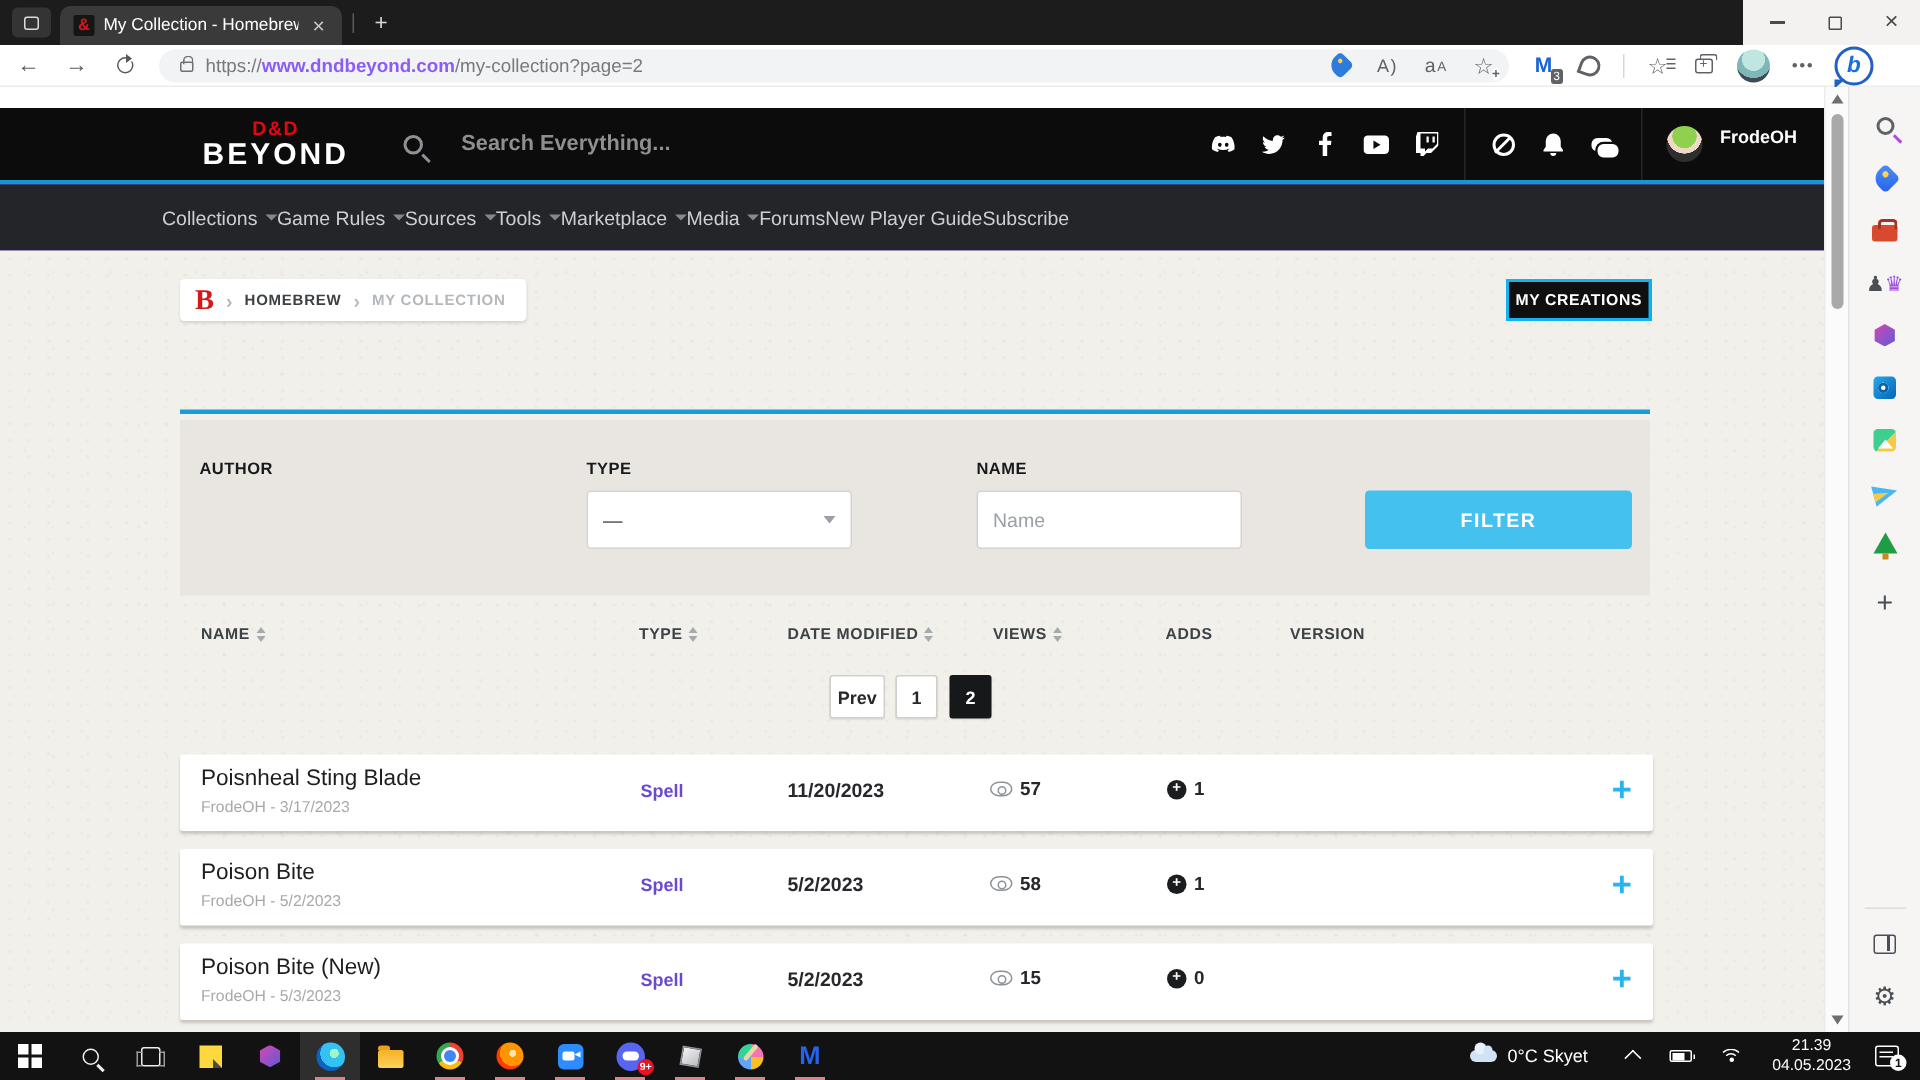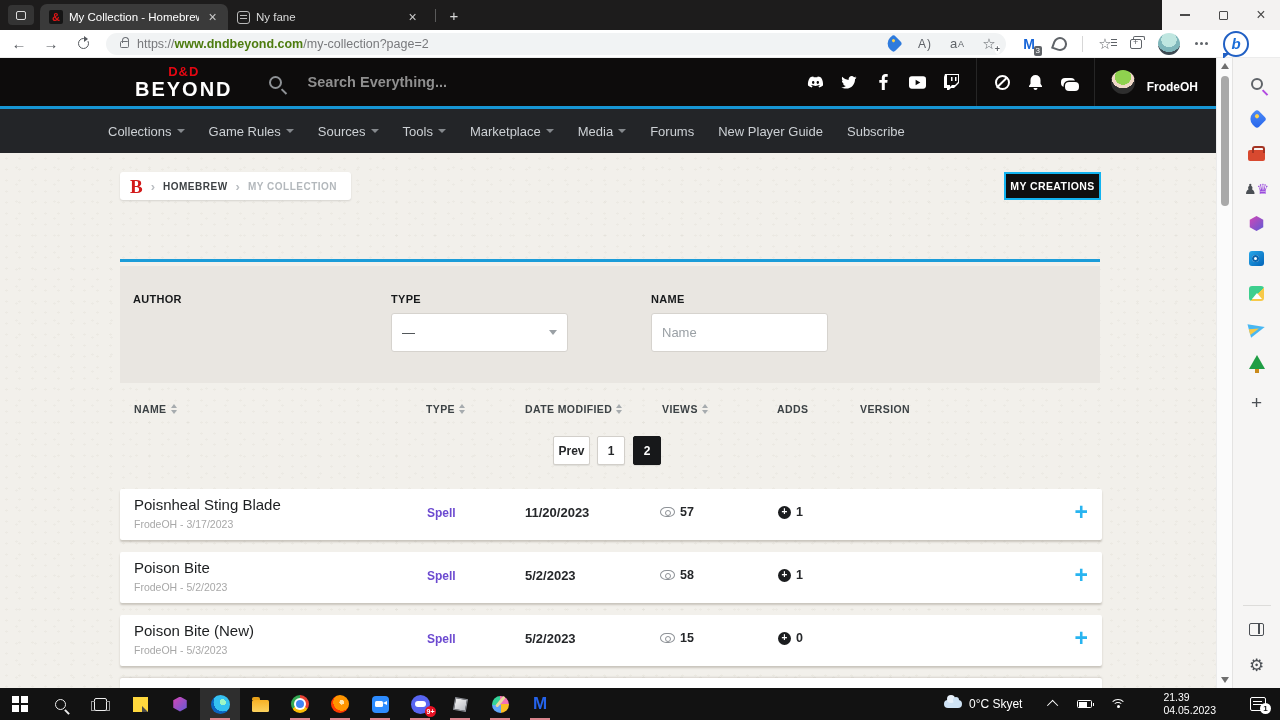--- a/index.html
+++ b/index.html
@@ -36,21 +36,21 @@
 .nav-btn{width:26px;height:24px;display:flex;align-items:center;justify-content:center;color:#55595e;font-size:15px;margin-left:6px}
 .nav-btn.back::before{content:"←"}
 .nav-btn.fwd::before{content:"→"}
 .refresh-glyph{width:11px;height:11px;border:1.6px solid #55595e;border-radius:50%;position:relative}
 .refresh-glyph::before{content:"";position:absolute;top:-3px;right:-1px;width:5px;height:5px;background:#fff}
 .refresh-glyph::after{content:"";position:absolute;top:-3px;right:0;border-left:4px solid #55595e;border-top:3px solid transparent;border-bottom:3px solid transparent}
 .url-pill{display:flex;align-items:center;height:22px;margin-left:10px;width:900px;background:#f1f3f4;border-radius:12px;padding:0 8px;font-size:12.5px}
 .lock{width:9px;height:7px;border:1.2px solid #6d7176;border-radius:1.5px;position:relative;margin:2px 8px 0 6px}
 .lock::before{content:"";position:absolute;left:1px;top:-5px;width:5px;height:5px;border:1.2px solid #6d7176;border-bottom:0;border-radius:4px 4px 0 0}
 .url-scheme{color:#78797c}
-.url-host{color:#4d7c0f;font-weight:bold}
+.url-host{color:#8b5cf6;font-weight:bold}
 .url-path{color:#78797c}
 .pill-icons{margin-left:auto;display:flex;align-items:center;gap:14px}
 .pi{width:18px;height:18px;display:flex;align-items:center;justify-content:center;position:relative}
 .tag-icon{width:13px;height:13px;background:#2f7bdd;border-radius:3px 3px 3px 8px;transform:rotate(45deg);position:relative}
 .tag-icon::after{content:"";position:absolute;top:3px;left:3px;width:3px;height:3px;border-radius:50%;background:#ffd24a}
 .read-aloud::before{content:"A\0029";font-size:12px;color:#5f6368;letter-spacing:1px}
 .translate::before{content:"a";font-size:13px;color:#5f6368}
 .translate::after{content:"A";font-size:9px;color:#5f6368;margin-left:1px;vertical-align:top}
 .star-add::before{content:"☆";font-size:15px;color:#5f6368}
 .star-add::after{content:"+";position:absolute;right:-2px;bottom:-1px;font-size:9px;font-weight:bold;color:#5f6368;background:#fff;border-radius:50%;line-height:1}
@@ -65,43 +65,43 @@
 .coll-icon::before{content:"";position:absolute;left:2px;top:-4px;width:10px;height:3px;border:1.4px solid #5f6368;border-bottom:0;border-radius:2px 2px 0 0}
 .coll-icon::after{content:"+";position:absolute;left:2px;top:-3px;font-size:9px;color:#5f6368}
 .tb-avatar{width:22px;height:22px;border-radius:50%;background:radial-gradient(circle at 50% 30%,#bfe6e0 0 40%,#7fb6ba 41% 65%,#3c4a52 66% 100%)}
 .dots{width:16px;display:flex;gap:2px;justify-content:center}
 .dots i{width:3px;height:3px;border-radius:50%;background:#5f6368}
 .bing-btn{width:26px;height:26px;border-radius:50%;border:2px solid #2160c4;margin:0 11px 0 14px;display:flex;align-items:center;justify-content:center;position:relative;background:#fff}
 .bing-btn::before{content:"b";font-weight:bold;font-style:italic;font-size:15px;color:#1a6ed8}
 .bing-btn::after{content:"";position:absolute;left:-2px;bottom:-4px;border-top:6px solid #2160c4;border-right:7px solid transparent}
 
 
-.page{position:absolute;top:58px;left:0;width:1216px;height:466px;background:#6d28d9}
+.page{position:absolute;top:72px;left:0;width:1216px;height:466px;background:#6d28d9}
 .ddb-header{position:relative;height:48px;background:#0d0c0c;display:flex;align-items:center}
 .ddb-logo{margin-left:135px;text-align:center;line-height:1}
 .logo-top{display:block;color:#e40712;font-weight:bold;font-size:13px;letter-spacing:1px}
 .logo-bottom{display:block;color:#fff;font-weight:bold;font-size:20px;letter-spacing:2px;margin-top:1px}
 .ddb-search{display:flex;align-items:center;margin-left:36px}
 .mag{width:13px;height:13px;border:2.2px solid #8e9296;border-radius:50%;position:relative}
 .mag::after{content:"";position:absolute;width:2.2px;height:7px;background:#8e9296;transform:rotate(-45deg);left:12px;top:10px}
 .ddb-search-text{color:#8f8f8f;font-size:14.5px;font-weight:bold;margin-left:26px}
 .ddb-right{margin-left:auto;display:flex;align-items:center;height:100%}
 .soc{display:flex;align-items:center;gap:17px;margin-right:16px}
 .sic{width:17px;height:17px;display:flex;align-items:center;justify-content:center}
 .hdr-sep{width:1px;height:48px;background:#262626}
 .act{display:flex;align-items:center;gap:16px;margin:0 17px}
 .dice-roll{width:15px;height:15px;border:2px solid #fff;border-radius:50%;position:relative}
 .dice-roll::after{content:"";position:absolute;width:2px;height:15px;background:#fff;transform:rotate(45deg);left:4.5px;top:-2px}
 .chat-ic{width:14px;height:9px;background:#fff;border-radius:4px;position:relative}
 .chat-ic::after{content:"";position:absolute;left:4px;top:4px;width:14px;height:9px;background:#fff;border-radius:4px;box-shadow:0 0 0 1.5px #0d0c0c}
-.ddb-user{display:flex;align-items:flex-end;gap:12px;margin:0 18px 0 16px}
+.ddb-user{display:flex;align-items:flex-start;gap:12px;margin:0 18px 0 16px}
 .ddb-avatar{width:24px;height:24px;border-radius:50%;background:radial-gradient(circle at 50% 28%,#8fd14f 0 38%,#f0d8c8 39% 55%,#2e2e2e 56% 100%)}
 .ddb-username{color:#fff;font-size:12px;font-weight:bold}
 .blue-line{height:3px;background:#1796d4}
-.ddb-nav{height:44px;background:#232528;display:flex;padding-left:108px;gap:24px}
+.ddb-nav{height:44px;background:#232528;display:flex;padding-left:108px;}
 .nav-item{color:#ccd0d4;font-size:13px;display:flex;align-items:center;gap:5px;white-space:nowrap}
 .caret{width:0;height:0;border-left:4px solid transparent;border-right:4px solid transparent;border-top:4.5px solid #85898d}
 
 
 .content{position:relative;height:535px;background-color:#f2f0eb;
  background-image:radial-gradient(rgba(150,140,120,.07) 1px,transparent 1.4px),radial-gradient(rgba(120,112,95,.05) 1px,transparent 1.4px);
  background-size:13px 11px,19px 17px;background-position:0 0,7px 6px}
 .breadcrumb{position:absolute;left:120px;top:19px;height:28px;background:#fff;border-radius:3px;display:flex;align-items:center;padding:0 14px 0 10px;box-shadow:0 1px 2px rgba(0,0,0,.12)}
 .bc-logo{color:#d21a1a;font-weight:bold;font-size:19px;font-family:"Liberation Serif",serif;line-height:1}
 .bc-chev{color:#b9bdc1;font-size:13px;font-weight:bold;margin:0 8px}
@@ -212,43 +212,38 @@
 .weather-text{font-size:12px;margin-right:18px}
 .tray-caret{width:8px;height:8px;border-left:1.6px solid #fff;border-top:1.6px solid #fff;transform:rotate(45deg) translateY(2px);margin:0 10px}
 .battery{width:15px;height:8px;border:1.2px solid #fff;border-radius:1.5px;position:relative;margin:0 9px}
 .battery::before{content:"";position:absolute;right:-3px;top:1.5px;width:1.6px;height:3.5px;background:#fff}
 .battery::after{content:"";position:absolute;left:1px;top:1px;width:8px;height:4.5px;background:#fff}
 .wifi{width:16px;height:11px;position:relative;overflow:hidden;margin:0 9px}
 .wifi i{position:absolute;border:1.5px solid #fff;border-radius:50%;border-color:#fff transparent transparent transparent}
 .wifi .w1{left:0;top:0;width:16px;height:16px}
 .wifi .w2{left:3px;top:3px;width:10px;height:10px}
 .wifi .w3{left:6.5px;top:6.5px;width:3px;height:3px;background:#fff;border:0;border-radius:50%}
-.clock{font-size:10.5px;text-align:left;line-height:1.25;margin:0 28px}
+.clock{font-size:10.5px;text-align:center;line-height:1.25;margin:0 10px}
 .notif{width:16px;height:14px;border:1.4px solid #fff;border-radius:2px;position:relative;margin:0 14px 0 6px}
 .notif::before{content:"";position:absolute;left:2px;top:3px;width:9px;height:1.3px;background:#fff;box-shadow:0 3px 0 #fff}
 .notif-badge{position:absolute;right:-6px;bottom:-4px;width:11px;height:11px;border-radius:50%;background:#fff;color:#111;font-size:8px;font-weight:bold;display:flex;align-items:center;justify-content:center}
 svg{display:block}
 </style>
 </head>
 <body>
 
 <div class="screen">
 
   <div class="titlebar">
     <div class="tab-actions">
         <span class="ta-glyph"></span>
       </div>
     <div class="tab active">
       <span class="fav-ddb"></span>
       <span class="tab-title">My Collection - Homebrew - D&amp;</span>
-      <span class="tab-close"></span>
-    </div>
-    <div class="tab inactive">
-      <span class="fav-new"></span>
-      <span class="tab-title">Ny fane</span>
       <span class="tab-close"></span>
     </div>
     <div class="tab-sep"></div>
     <button class="new-tab-btn"></button>
     <div class="win-controls">
       <div class="wc">
           <span class="g-min"></span>
         </div>
       <div class="wc">
           <span class="g-max"></span>
@@ -417,20 +412,21 @@
 
       <div class="filter-panel">
         <span class="f-label" style="left:13px">AUTHOR</span>
         <span class="f-label" style="left:271px">TYPE</span>
         <div class="f-select" style="left:271px;width:177px">
           <span>—</span>
           <span class="sel-caret"></span>
         </div>
         <span class="f-label" style="left:531px">NAME</span>
         <input class="f-input" style="left: 531px; width: 177px;" placeholder="Name">
+        <button class="filter-btn">FILTER</button>
       </div>
 
       <div class="thead">
         <span class="th" style="left:14px">
             <span>NAME</span>
             <span class="sort">
               <i class="up"></i>
               <i class="dn"></i>
             </span>
           </span>

